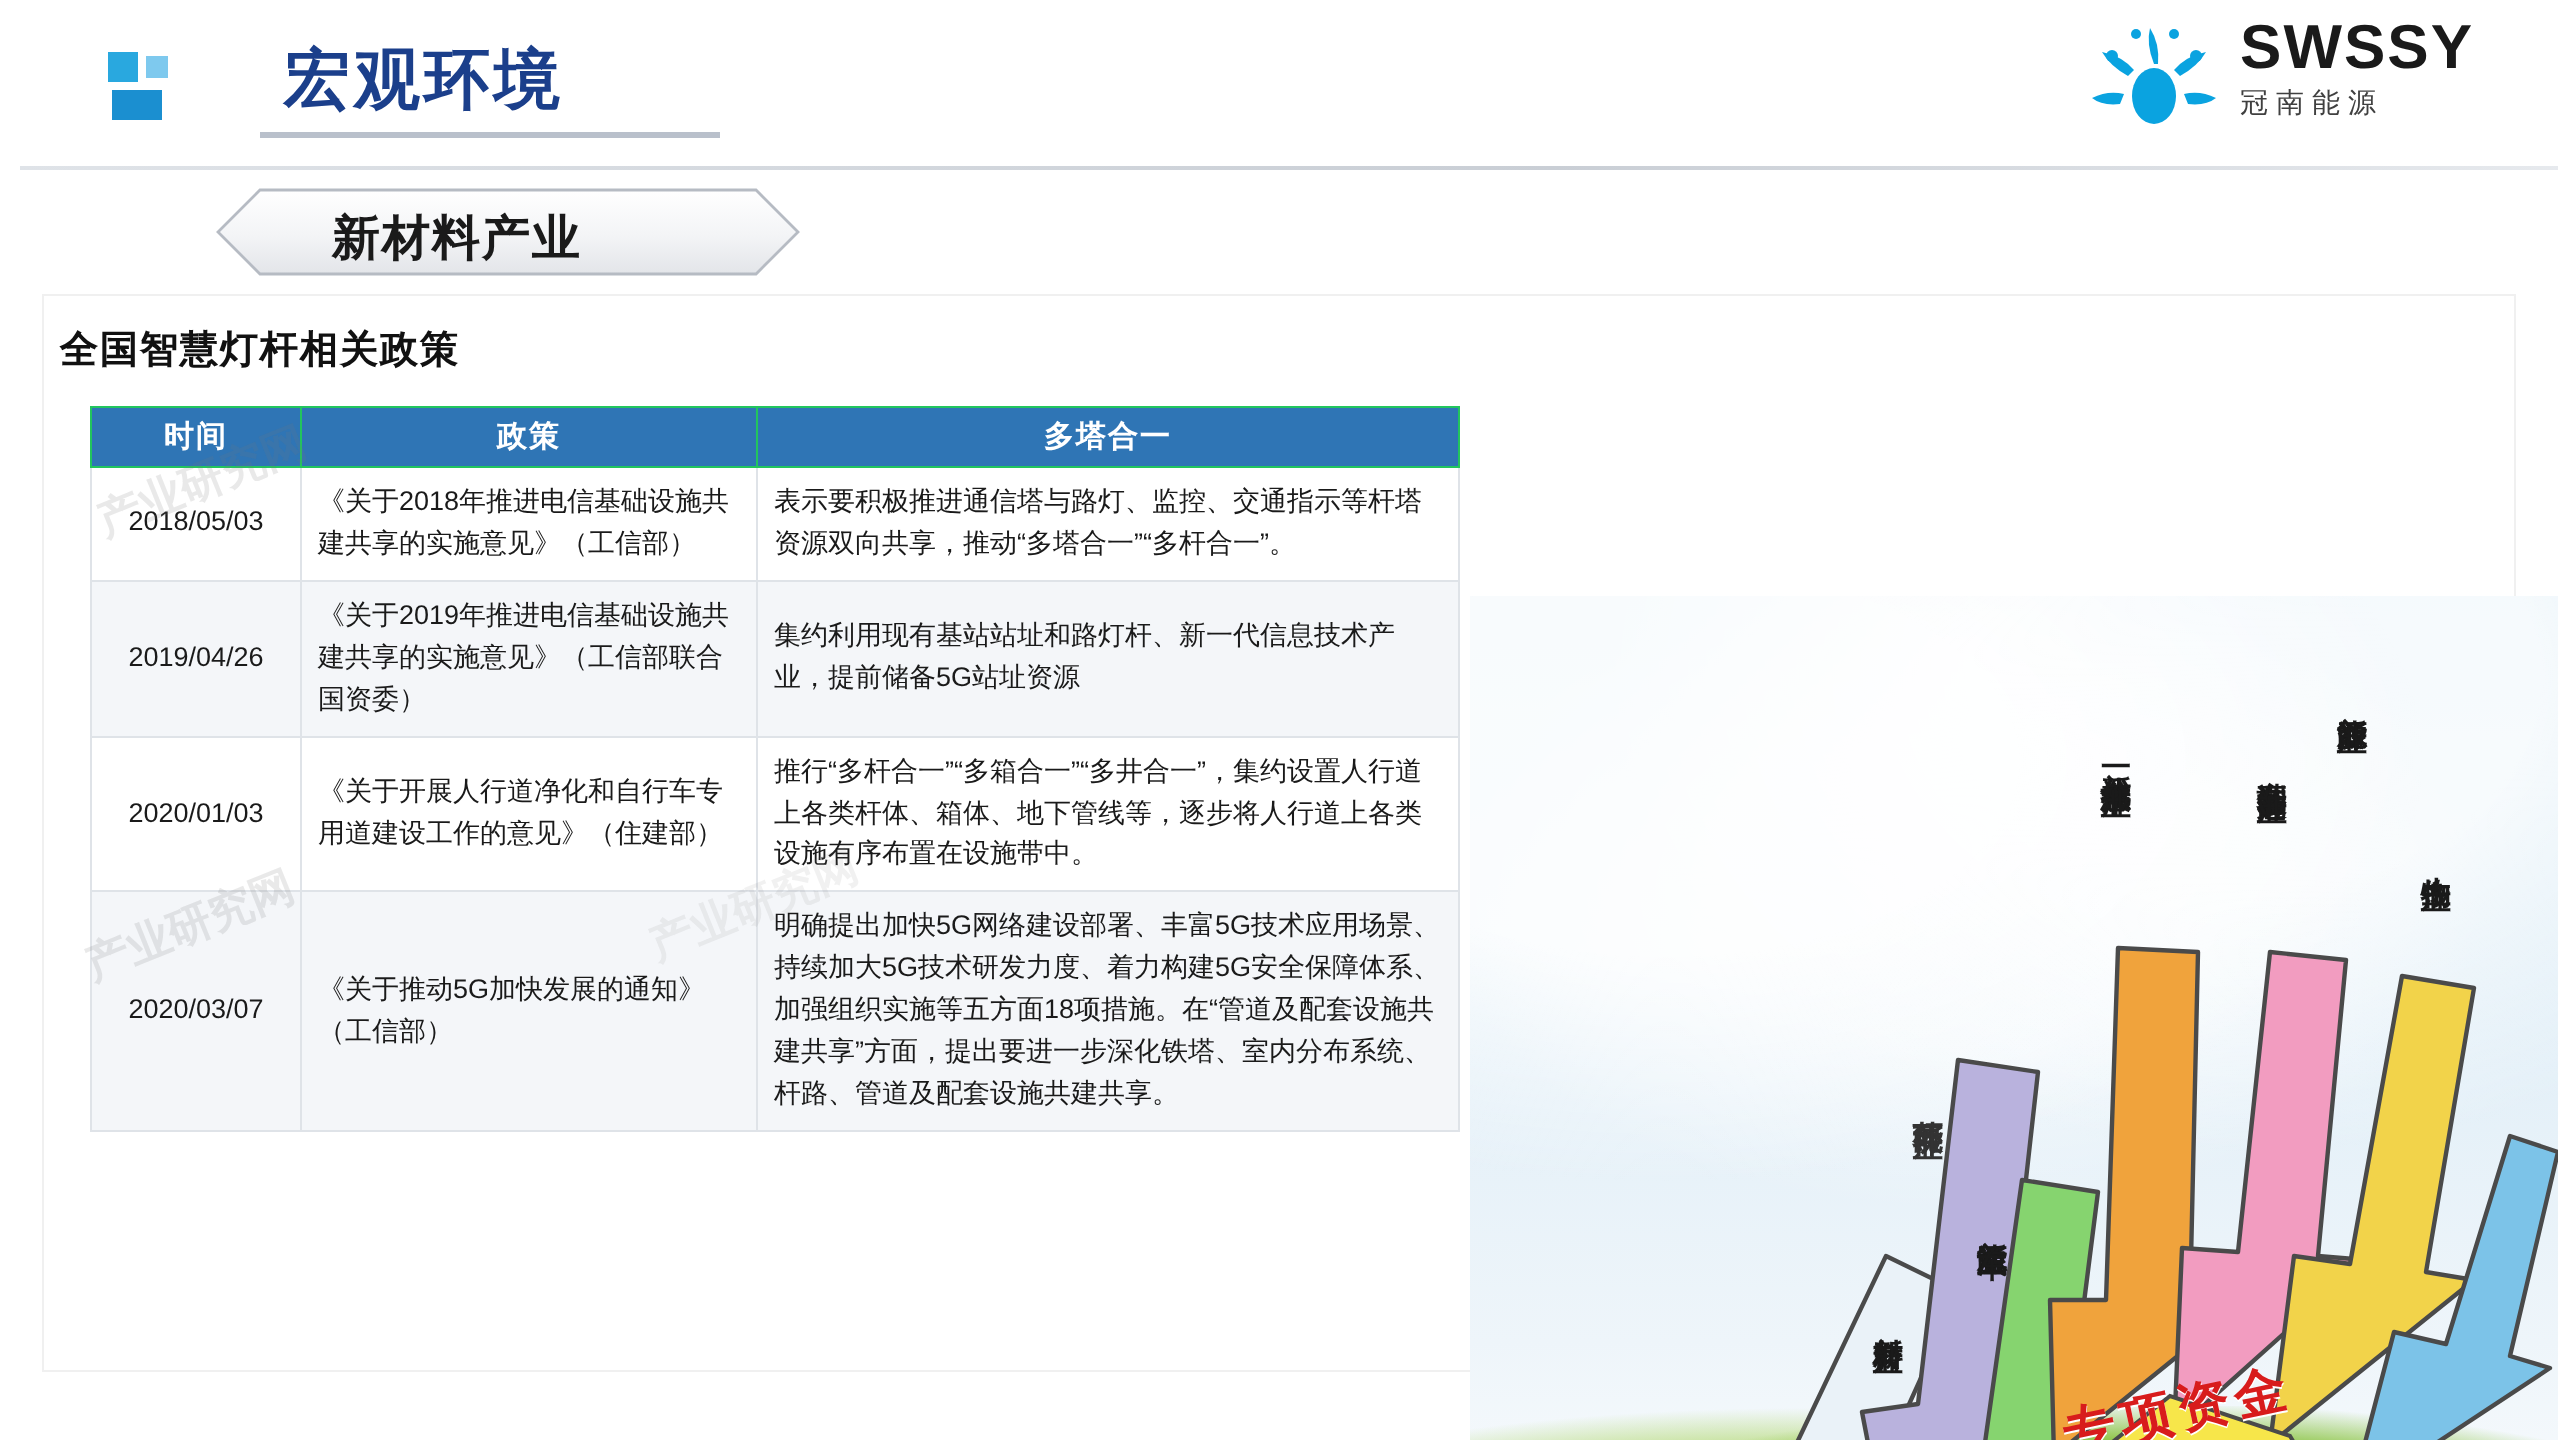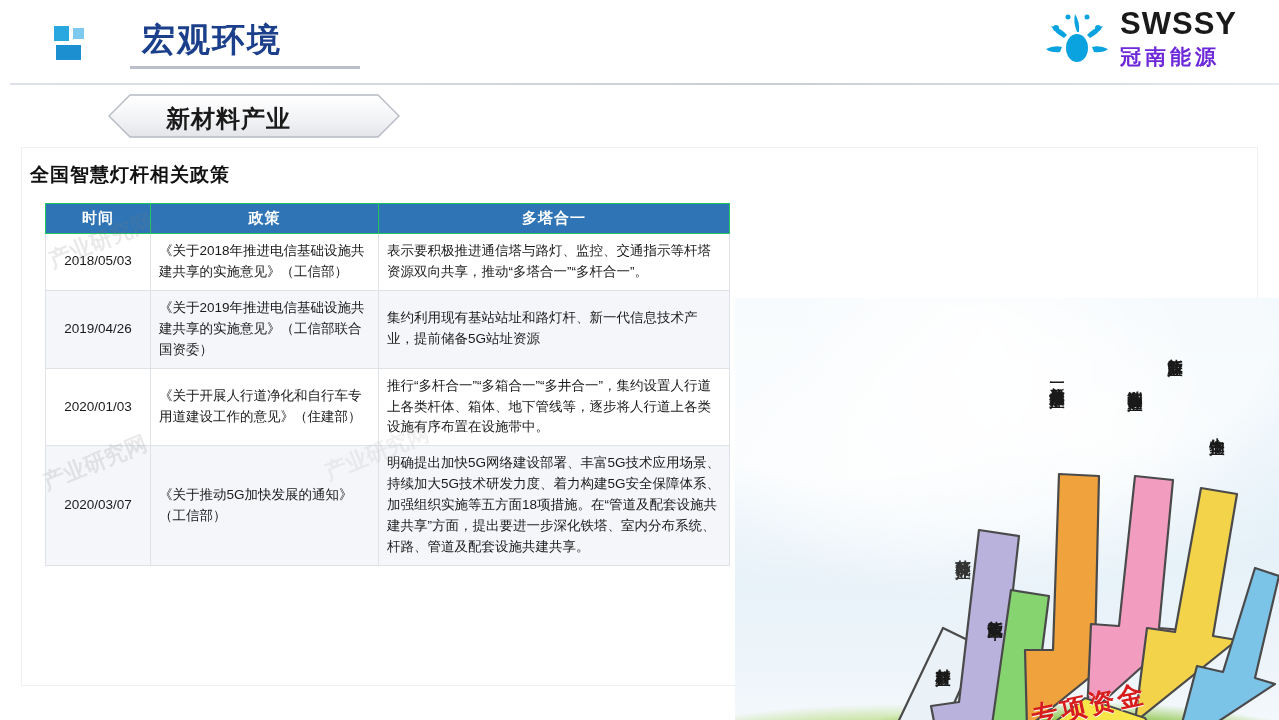--- a/index.html
+++ b/index.html
@@ -67,21 +67,21 @@
     display: flex;
     gap: 12px;
   }
   .brand-mark { width: 62px; height: 62px; position: relative; }
   .brand-text { display: flex; flex-direction: column; align-items: flex-start; }
   .brand-name {
     font-size: 31px; font-weight: bold; color: #1a1a1a; letter-spacing: 1px;
     line-height: 1.05;
   }
   .brand-sub {
-    font-size: 21px; color: #6d28d9; font-weight: bold; letter-spacing: 4px;
+    font-size: 14px; color: #404040; font-weight: normal; letter-spacing: 4px;
     margin-top: 2px;
   }
 
   
   .chip {
     position: absolute;
     left: 108px; top: 94px;
     width: 292px; height: 44px;
   }
   .chip svg { position: absolute; left: 0; top: 0; }

